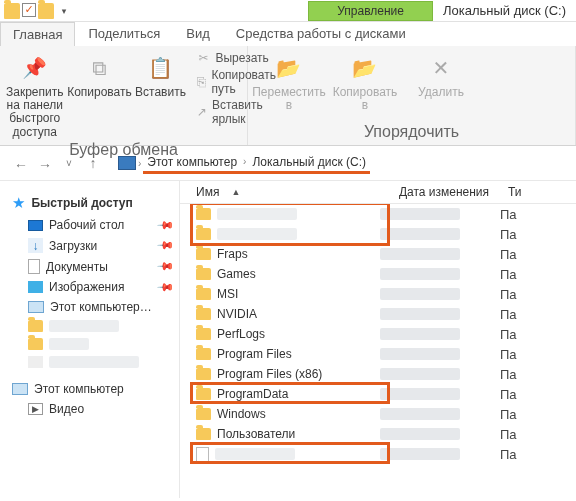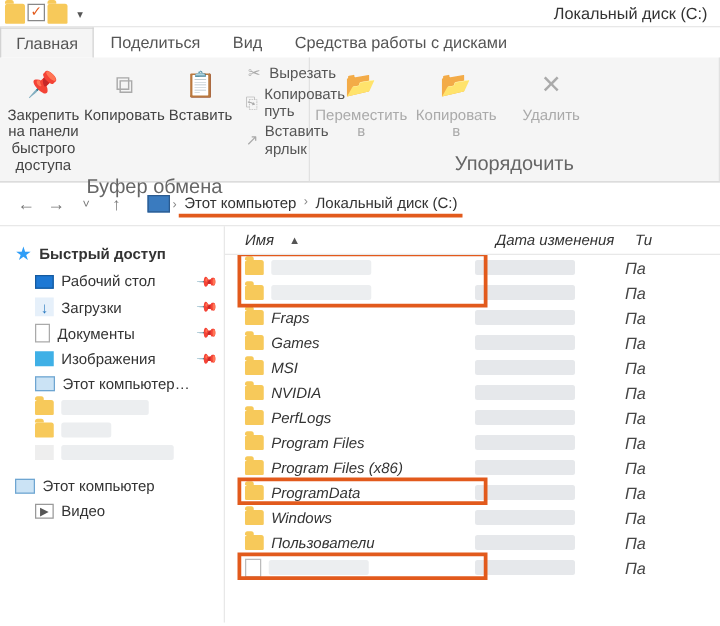--- a/index.html
+++ b/index.html
@@ -43,21 +43,21 @@
     .folder-ico { width:15px; height:12px; background:#f7c95a; border-radius:2px 2px 1px 1px; display:inline-block; position:relative;}
     .folder-ico::before { content:""; position:absolute; top:-3px; left:0; width:7px; height:3px; background:#f7c95a; border-radius:2px 2px 0 0;}
     .desktop-ico { width:15px; height:11px; background:#1d78d4; border:1px solid #155a9f; display:inline-block;}
     .down-ico { width:15px; height:15px; background:#e6f0fa; display:flex; align-items:center; justify-content:center; color:#2a7ac0; font-size:12px;}
     .doc-ico { width:12px; height:15px; background:#fff; border:1px solid #aaa; display:inline-block;}
     .img-ico { width:15px; height:12px; background:#3fb0e6; display:inline-block;}
     .pcico-sm { width:16px; height:12px; background:#cbe3f5; border:1px solid #6ea5d1; display:inline-block;}
     .vid-ico { width:15px; height:12px; background:#fff; border:1px solid #999; display:inline-flex; align-items:center; justify-content:center; color:#555; font-size:9px;}
     .pin { color:#888; font-size:11px; transform:rotate(45deg);}
     
-    .list { flex:1; display:flex; flex-direction:column;font-style:italic;}
+    .list { flex:1; display:flex; flex-direction:column;}
     .list-header { display:flex; border-bottom:1px solid #e8e8e8; padding:4px 0;}
     .col-name { width:200px; padding-left:16px; display:flex; align-items:center; gap:12px;}
     .col-date { width:120px; padding-left:8px;text-align:center;}
     .col-type { width:40px; padding-left:8px;}
     .sort { font-size:9px; color:#555;}
     .rows { flex:1; overflow:hidden;}
     .row { display:flex; align-items:center; height:20px;}
     .cell-name { width:200px; display:flex; align-items:center; gap:6px; padding-left:16px; font-size:13px;}
     .cell-type { width:120px;} 
     .cell-t2 { width:40px; font-size:13px; color:#444;}
@@ -74,20 +74,21 @@
     <span>
         <span class="folder-ico"></span>
       </span>
     <span style="color:#e25a1c;border:1px solid #888;width:14px;height:14px;">✓</span>
     <span>
         <span class="folder-ico"></span>
       </span>
     <span style="color:#555;font-size:9px;">▾</span>
   </div>
   <div class="spacer"></div>
+  <div class="ctx">Управление</div>
   <div class="win-title">Локальный диск (C:)</div>
 </div>
 
 <div class="tabs">
   <div class="tab active">Главная</div>
   <div class="tab">Поделиться</div>
   <div class="tab">Вид</div>
   <div class="tab">Средства работы с дисками</div>
 </div>
 

